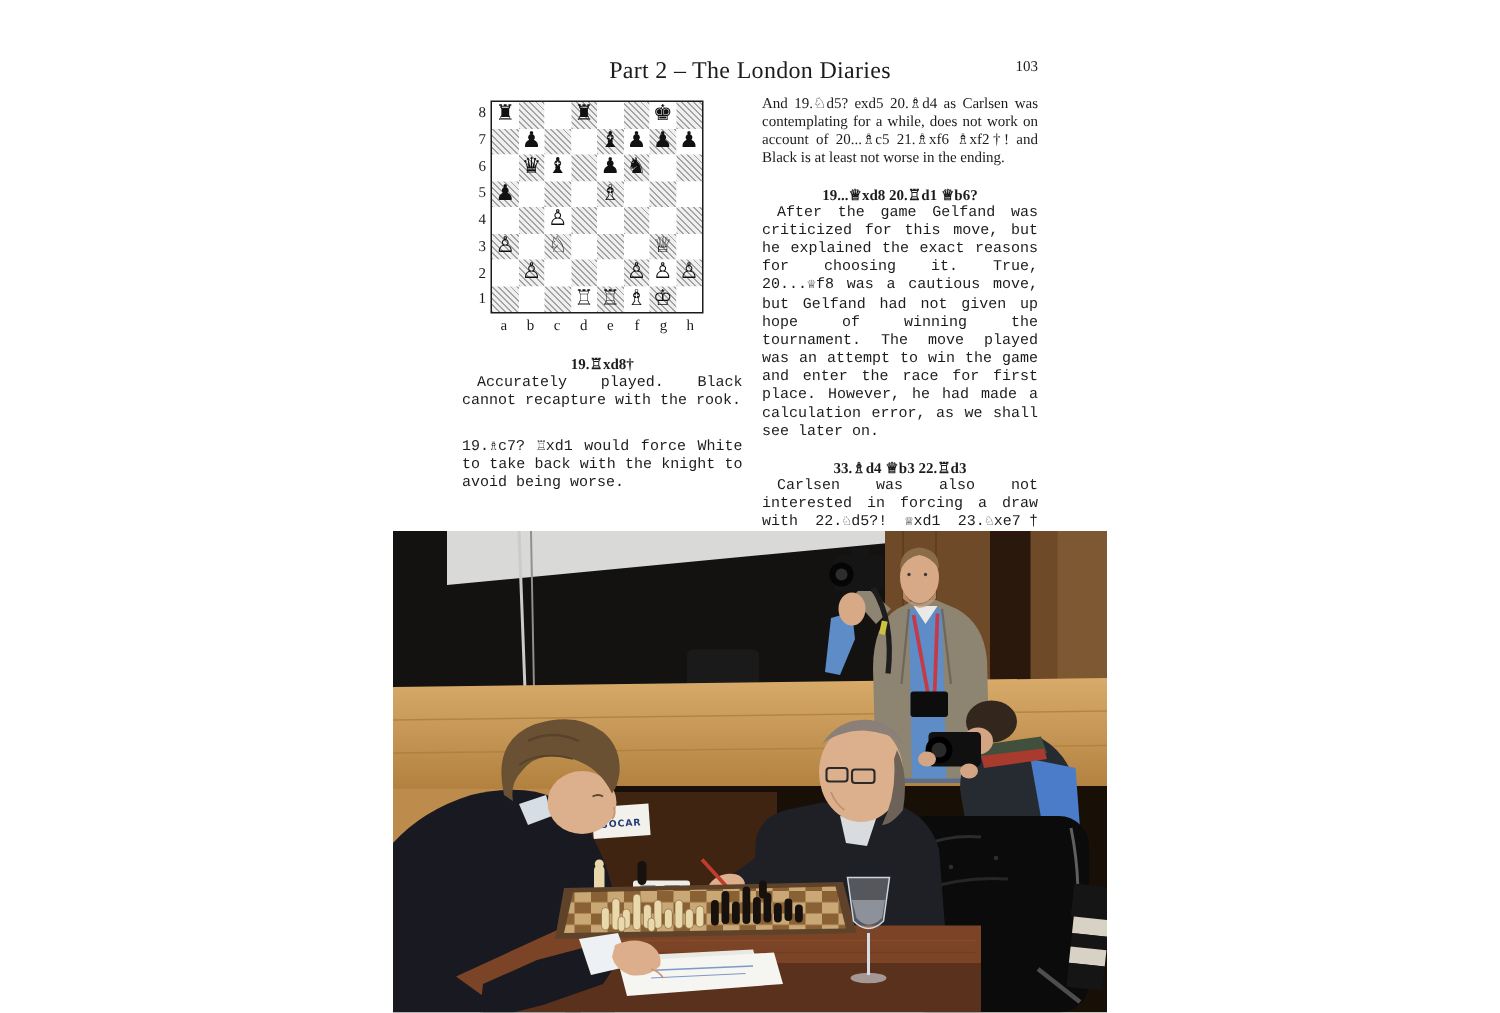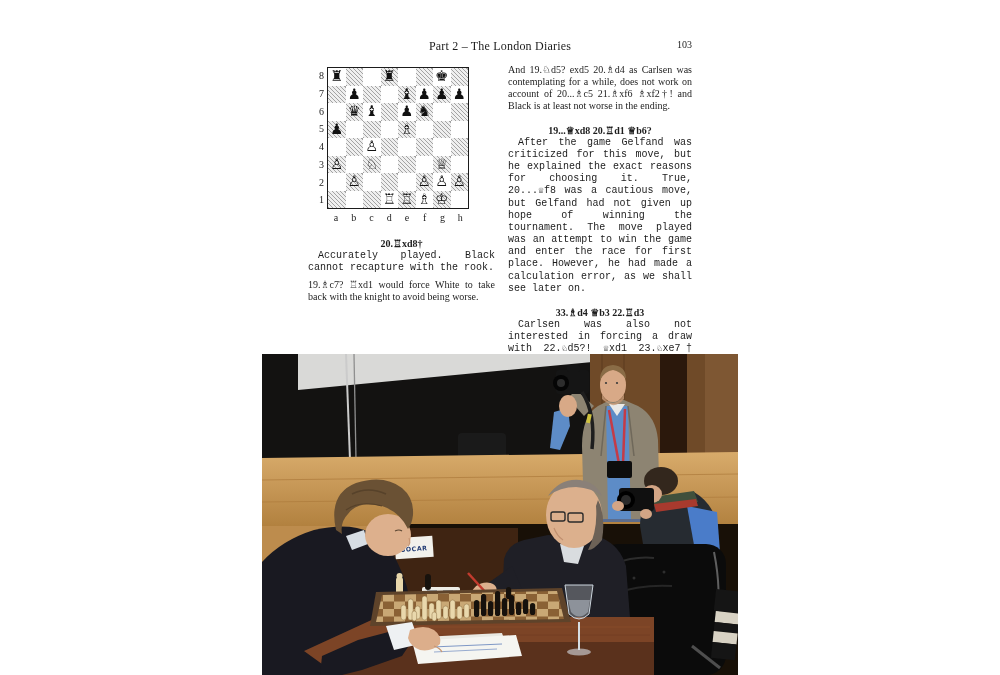--- a/index.html
+++ b/index.html
@@ -2,31 +2,31 @@
 <html><head>
 <meta charset="utf-8">
 <style>
   html,body{margin:0;padding:0;}
   body{
     width:1000px;height:675px;position:relative;background:#ffffff;
     font-family:"Liberation Serif", serif;color:#1c1c1c;overflow:hidden;
   }
   .header-title{
     position:absolute;top:39px;left:308px;width:384px;text-align:center;
-    font-size:12px;letter-spacing:.2px;
+    font-size:16px;letter-spacing:.2px;
   }
   .page-number{
     position:absolute;top:39px;right:308px;font-size:10px;
   }
   .col-left{position:absolute;left:308px;top:67px;width:187px;}
   .col-right{position:absolute;left:508px;top:64px;width:184px;}
   .text,.col-right,.col-left{font-size:10px;line-height:12.15px;text-align:justify;}
   p{margin:0;}
   p.ind{text-indent:10px;font-family:Liberation Mono, monospace;}
-  p.gap{margin-top:4px;}
+  p.gap{margin-top:18px;font-family:Liberation Mono, monospace;}
   .mv-head{font-weight:bold;margin:12px 0 0 0;text-align:center;}
   .mv-head.first{margin-top:14px;}
   
   .board-wrap{display:flex;}
   .rank-labels{width:19px;text-align:right;padding-right:3px;box-sizing:border-box;font-size:10px;}
   .rank-labels div{height:17.75px;line-height:17.75px;}
   .board{
     width:140px;height:140px;border:1px solid #1b1b1b;
     display:grid;grid-template-columns:repeat(8,17.5px);grid-template-rows:repeat(8,17.5px);
   }
@@ -130,21 +130,21 @@
         <div>a</div>
         <div>b</div>
         <div>c</div>
         <div>d</div>
         <div>e</div>
         <div>f</div>
         <div>g</div>
         <div>h</div>
       </div>
   </div>
-  <p class="mv-head first">20.♖xd8†</p>
+  <p class="mv-head first">19.♖xd8†</p>
   <p class="ind">Accurately played. Black cannot recapture with the rook.</p>
   <p class="gap">19.♗c7? ♖xd1 would force White to take back with the knight to avoid being worse.</p>
 </div>
 
 <div class="col-right">
   <p>And 19.♘d5? exd5 20.♗d4 as Carlsen was contemplating for a while, does not work on account of 20...♗c5 21.♗xf6 ♗xf2†! and Black is at least not worse in the ending.</p>
   <p class="mv-head">19...♕xd8 20.♖d1 ♕b6?</p>
   <p class="ind">After the game Gelfand was criticized for this move, but he explained the exact reasons for choosing it. True, 20...♕f8 was a cautious move, but Gelfand had not given up hope of winning the tournament. The move played was an attempt to win the game and enter the race for first place. However, he had made a calculation error, as we shall see later on.</p>
   <p class="mv-head">33.♗d4 ♕b3 22.♖d3</p>
   <p class="ind">Carlsen was also not interested in forcing a draw with 22.♘d5?! ♕xd1 23.♘xe7† ♔h8 24.♗xf6 gxf6 25.♕h4 ♔g7 19.♕g3† though it is doubtful Gelfand would have gone for the</p>

